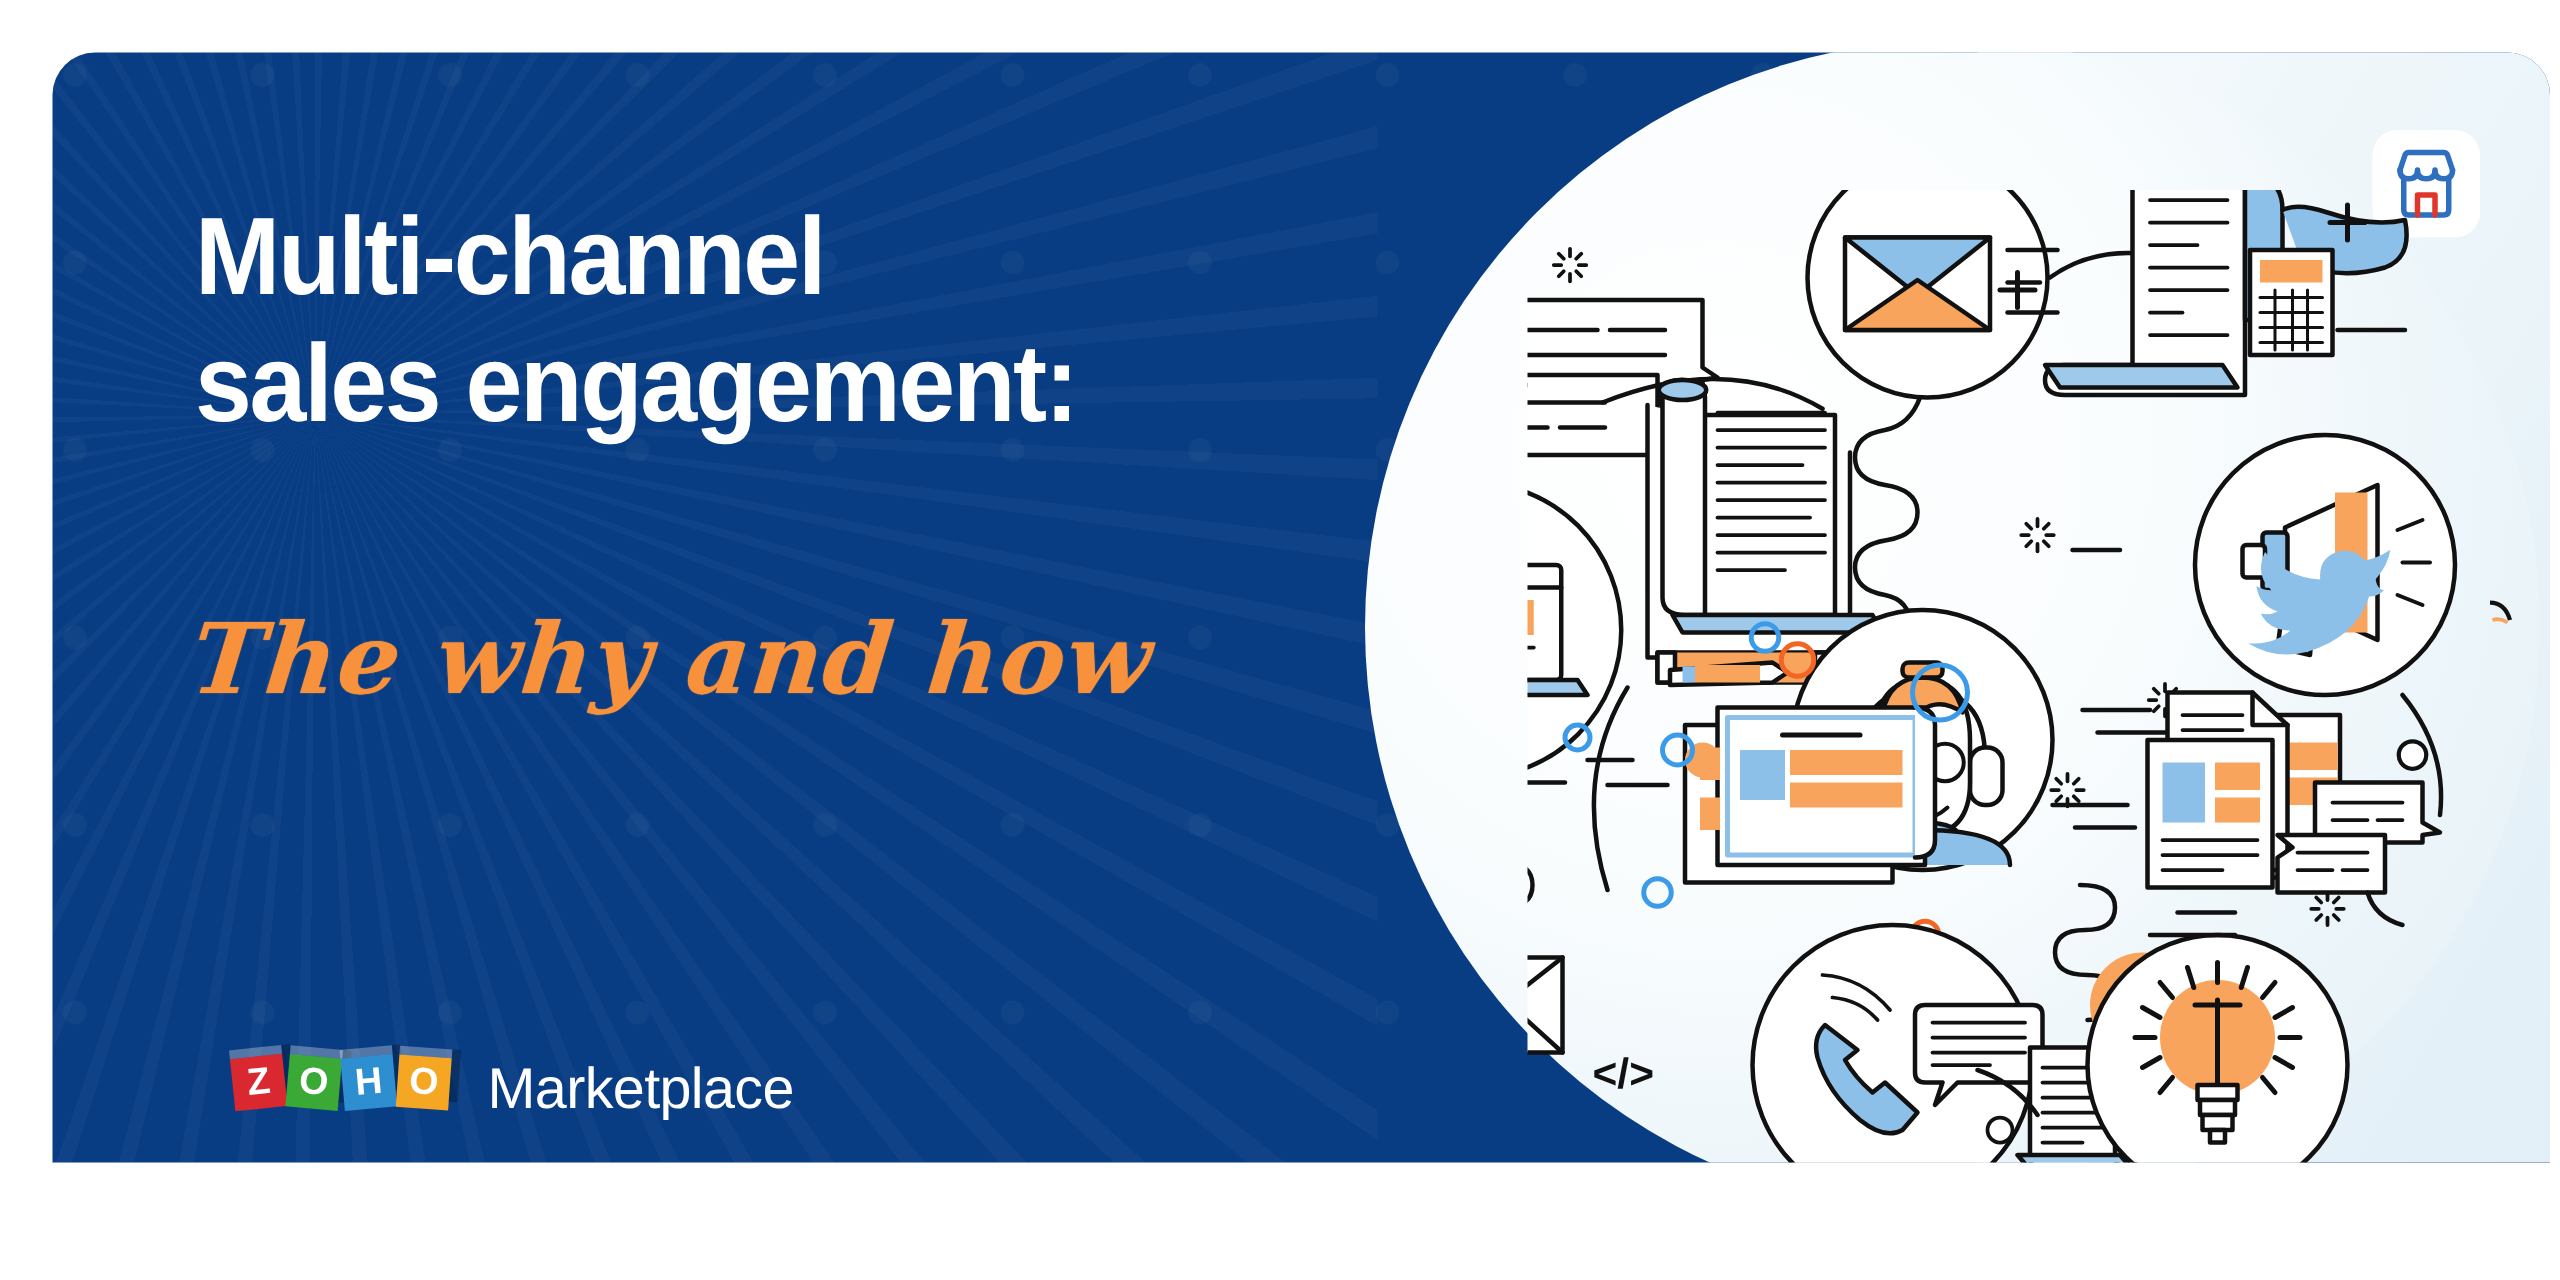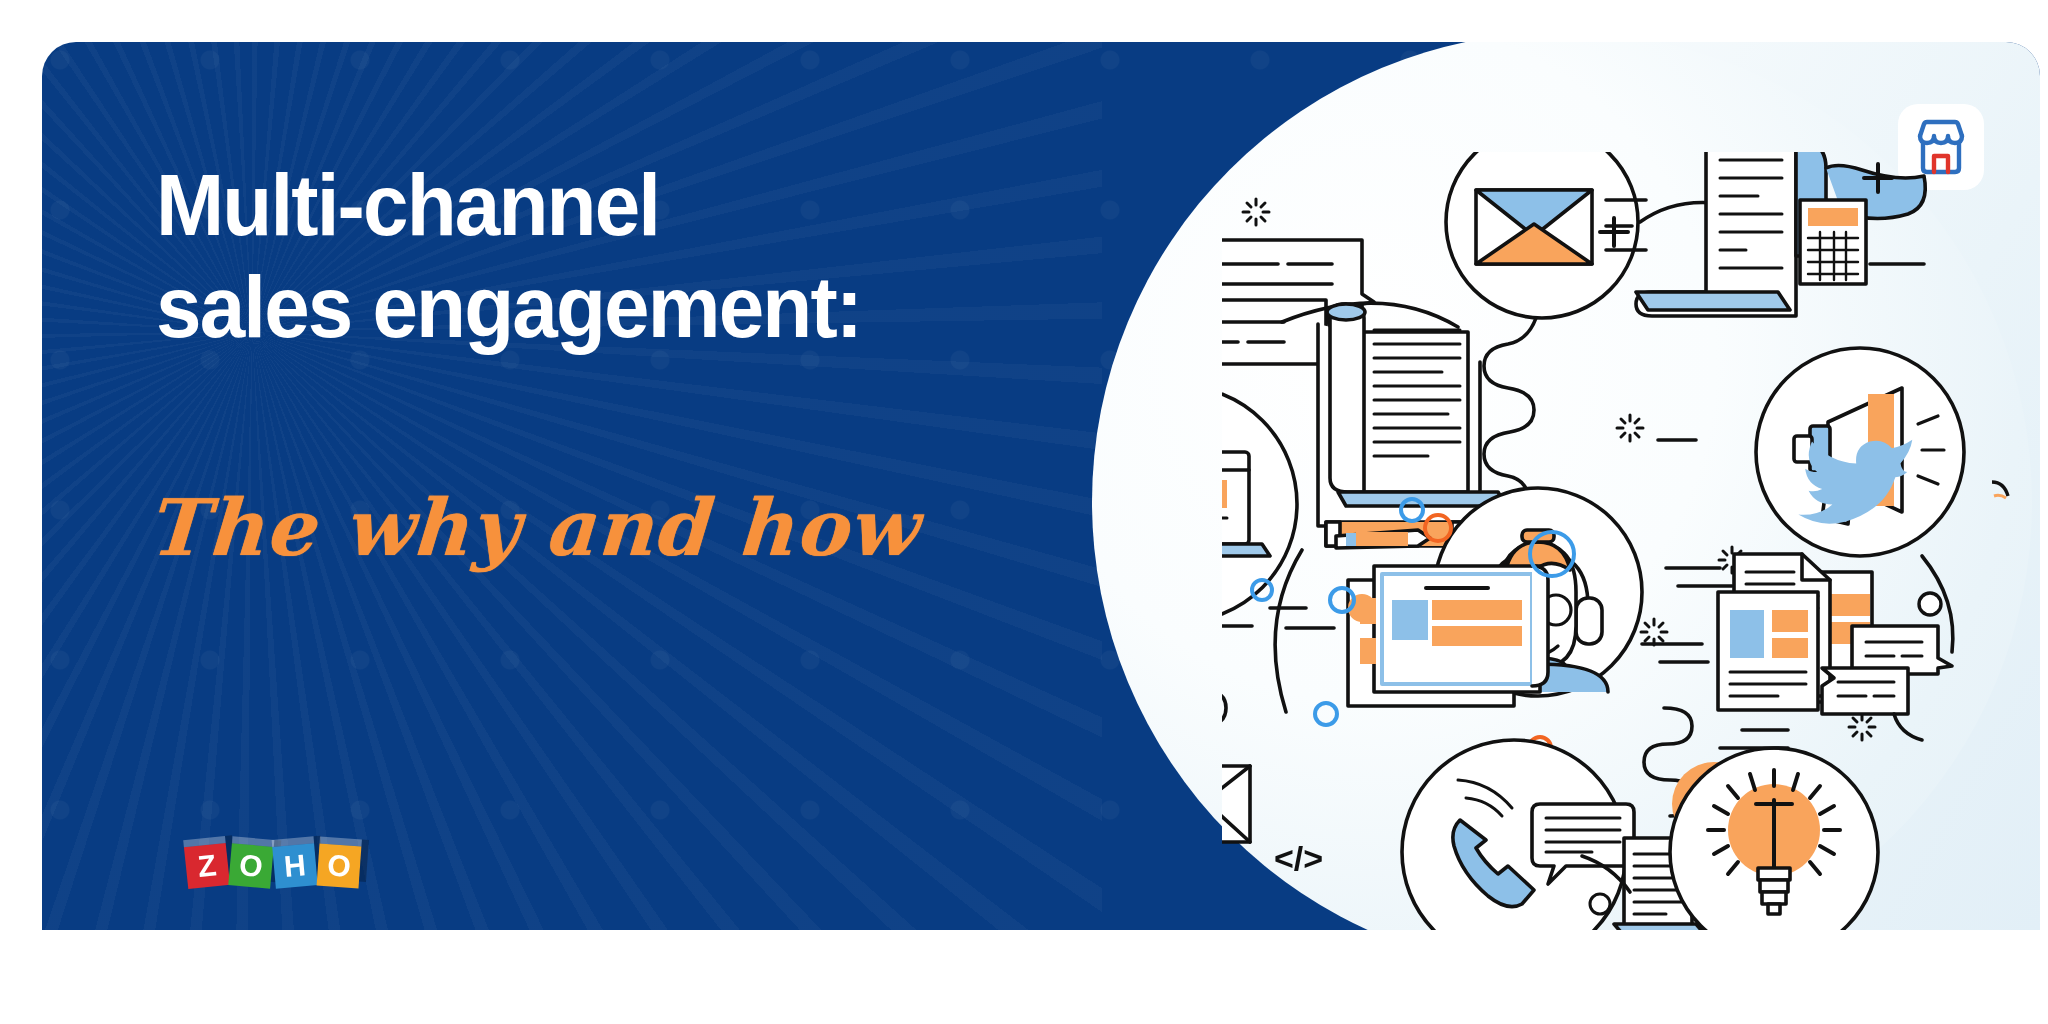--- a/index.html
+++ b/index.html
@@ -114,20 +114,21 @@
 
     <div class="script">The why and how</div>
 
     <div class="lockup">
       <div class="zoho">
         <div class="cube c1">Z</div>
         <div class="cube c2">O</div>
         <div class="cube c3">H</div>
         <div class="cube c4">O</div>
       </div>
+      <div class="mp">Marketplace</div>
     </div>
 
     <div class="badge">
       <svg width="60" height="58" viewBox="0 0 60 58">
         <path d="M9 18 L13 6 Q14 4 16 4 L44 4 Q46 4 47 6 L51 18" fill="none" stroke="#2E6FBF" stroke-width="4.4" stroke-linecap="round" stroke-linejoin="round"></path>
         <path d="M9 18 Q9 25 16 25 Q23 25 23 18 Q23 25 30 25 Q37 25 37 18 Q37 25 44 25 Q51 25 51 18" fill="none" stroke="#2E6FBF" stroke-width="4.4" stroke-linecap="round" stroke-linejoin="round"></path>
         <path d="M12 25 L12 50 Q12 54 16 54 L44 54 Q48 54 48 50 L48 25" fill="none" stroke="#2E6FBF" stroke-width="4.4" stroke-linecap="round" stroke-linejoin="round"></path>
         <path d="M23 54 L23 38 L37 38 L37 54" fill="none" stroke="#E0352B" stroke-width="4.4" stroke-linecap="round" stroke-linejoin="round"></path>
       </svg>
     </div>

